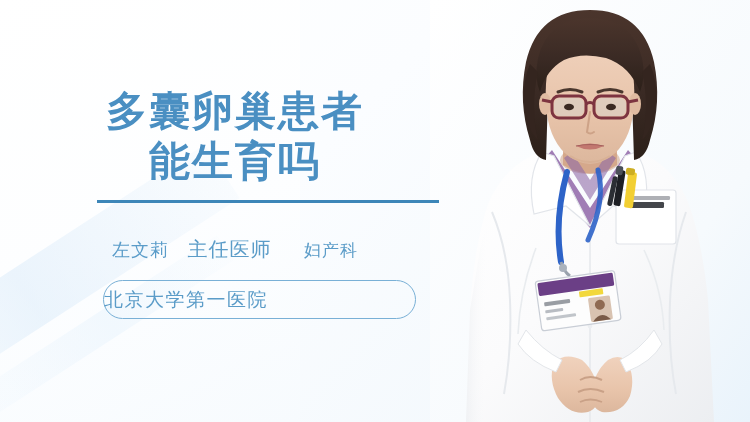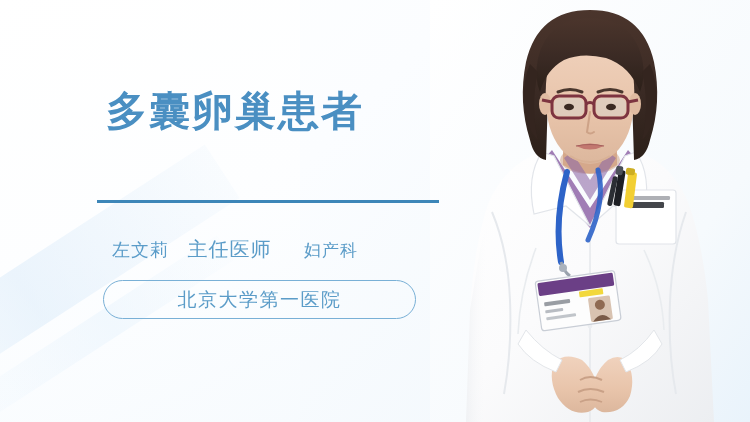--- a/index.html
+++ b/index.html
@@ -128,21 +128,20 @@
     position: absolute;
     left: 103px;
     top: 280px;
     width: 313px;
     height: 39px;
     box-sizing: border-box;
     border: 1px solid #79b0d6;
     border-radius: 20px;
     display: flex;
     align-items: center;
-    justify-content: center;
   }
   .hospital-text {
     color: #5b9cc8;
     font-size: 19px;
     letter-spacing: 1.5px;
     white-space: nowrap;
   }
 
   
   .photo {
@@ -297,20 +296,21 @@
 
         <path d="M140 156 Q160 168 180 156" stroke="#d6ab90" stroke-width="2" fill="none" opacity=".6"></path>
       </g>
     </svg>
   </div>
 
   <div class="text-block">
 
     <div class="title">
       <span>多囊卵巢患者</span>
+      <span class="line2">能生育吗</span>
     </div>
 
     <div class="divider"></div>
 
     <div class="doctor-row">
       <span class="doctor-name">左文莉</span>
       <span class="doctor-meta">主任医师</span>
       <span class="doctor-dept">妇产科</span>
     </div>
 

